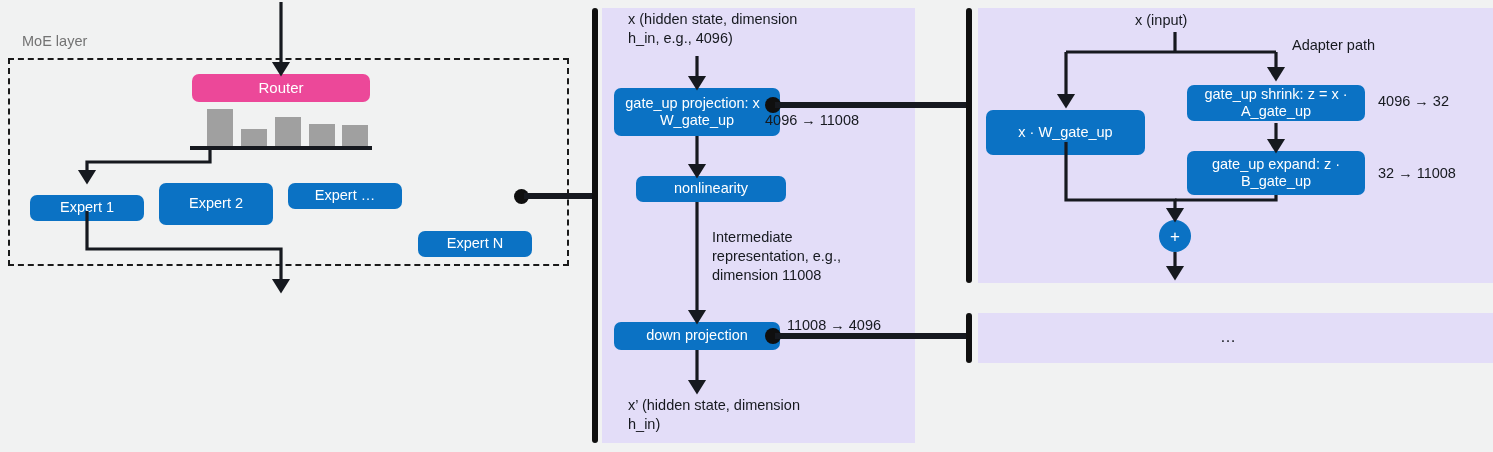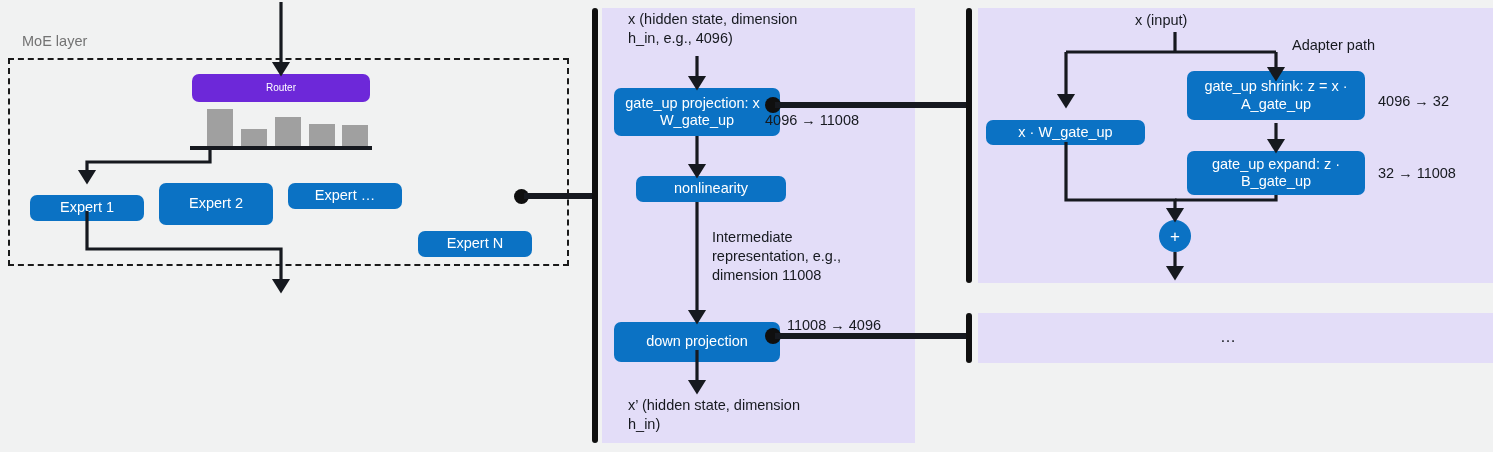--- a/index.html
+++ b/index.html
@@ -44,22 +44,22 @@
     display: flex;
     align-items: center;
     justify-content: center;
     text-align: center;
     font-size: 14.5px;
     line-height: 1.18;
     box-sizing: border-box;
     padding: 2px 4px;
   }
   .node.router {
-    background: #6d28d9;
-    font-size: 10px;
+    background: #ec4899;
+    font-size: 15px;
   }
 
   
   .txt {
     font-size: 14.5px;
     color: #16191f;
     line-height: 1.3;
     white-space: pre-line;
   }
 
@@ -148,43 +148,43 @@
   <div class="abs txt" style="left:765px; top:111px; width:160px;">4096 → 11008</div>
 
   <div class="abs line-h" style="left:775px; top:102px; width:196px; height:6px;"></div>
 
   <div class="abs node" style="left:610px; top:176px; width:150px; height:26px;margin-left:26px;">nonlinearity</div>
 
   <div class="abs txt" style="left:712px; top:228px; width:180px;">Intermediate
 representation, e.g.,
 dimension 11008</div>
 
-  <div class="abs node" style="left:614px; top:322px; width:166px; height:40px;">down projection</div>
+  <div class="abs node" style="left:614px; top:322px; width:166px; height:28px;">down projection</div>
 
   <div class="abs dot" style="left:765px; top:328px; width:16px; height:16px;"></div>
 
   <div class="abs txt" style="left:787px; top:316px; width:160px;">11008 → 4096</div>
 
   <div class="abs line-h" style="left:775px; top:333px; width:196px; height:6px;"></div>
 
   <div class="abs txt" style="left:628px; top:396px; width:240px;">x’  (hidden state, dimension
 h_in)</div>
 
   <div class="abs thickbar" style="left:966px; top:8px; width:6px; height:275px;"></div>
 
   <div class="abs thickbar" style="left:966px; top:313px; width:6px; height:50px;"></div>
 
   <div class="abs txt" style="left:1135px; top:11px; width:160px;">x  (input)</div>
 
 
   <div class="abs txt" style="left:1292px; top:36px; width:160px;">Adapter path</div>
 
-  <div class="abs node" style="left:986px; top:120px; width:159px; height:25px;">x · W_gate_up</div>
-
-  <div class="abs node" style="left:1187px; top:71px; width:178px; height:49px;">gate_up shrink:
+  <div class="abs node" style="left:986px; top:110px; width:159px; height:45px;">x · W_gate_up</div>
+
+  <div class="abs node" style="left:1187px; top:85px; width:178px; height:36px;">gate_up shrink:
 z = x · A_gate_up</div>
 
   <div class="abs txt" style="left:1378px; top:92px; width:120px;">4096 → 32</div>
 
   <div class="abs node" style="left:1187px; top:151px; width:178px; height:44px;">gate_up expand:
 z · B_gate_up</div>
 
   <div class="abs txt" style="left:1378px; top:164px; width:120px;">32 → 11008</div>
 
   <div class="abs plus-circle" style="left:1159px; top:220px; width:32px; height:32px;">+</div>

